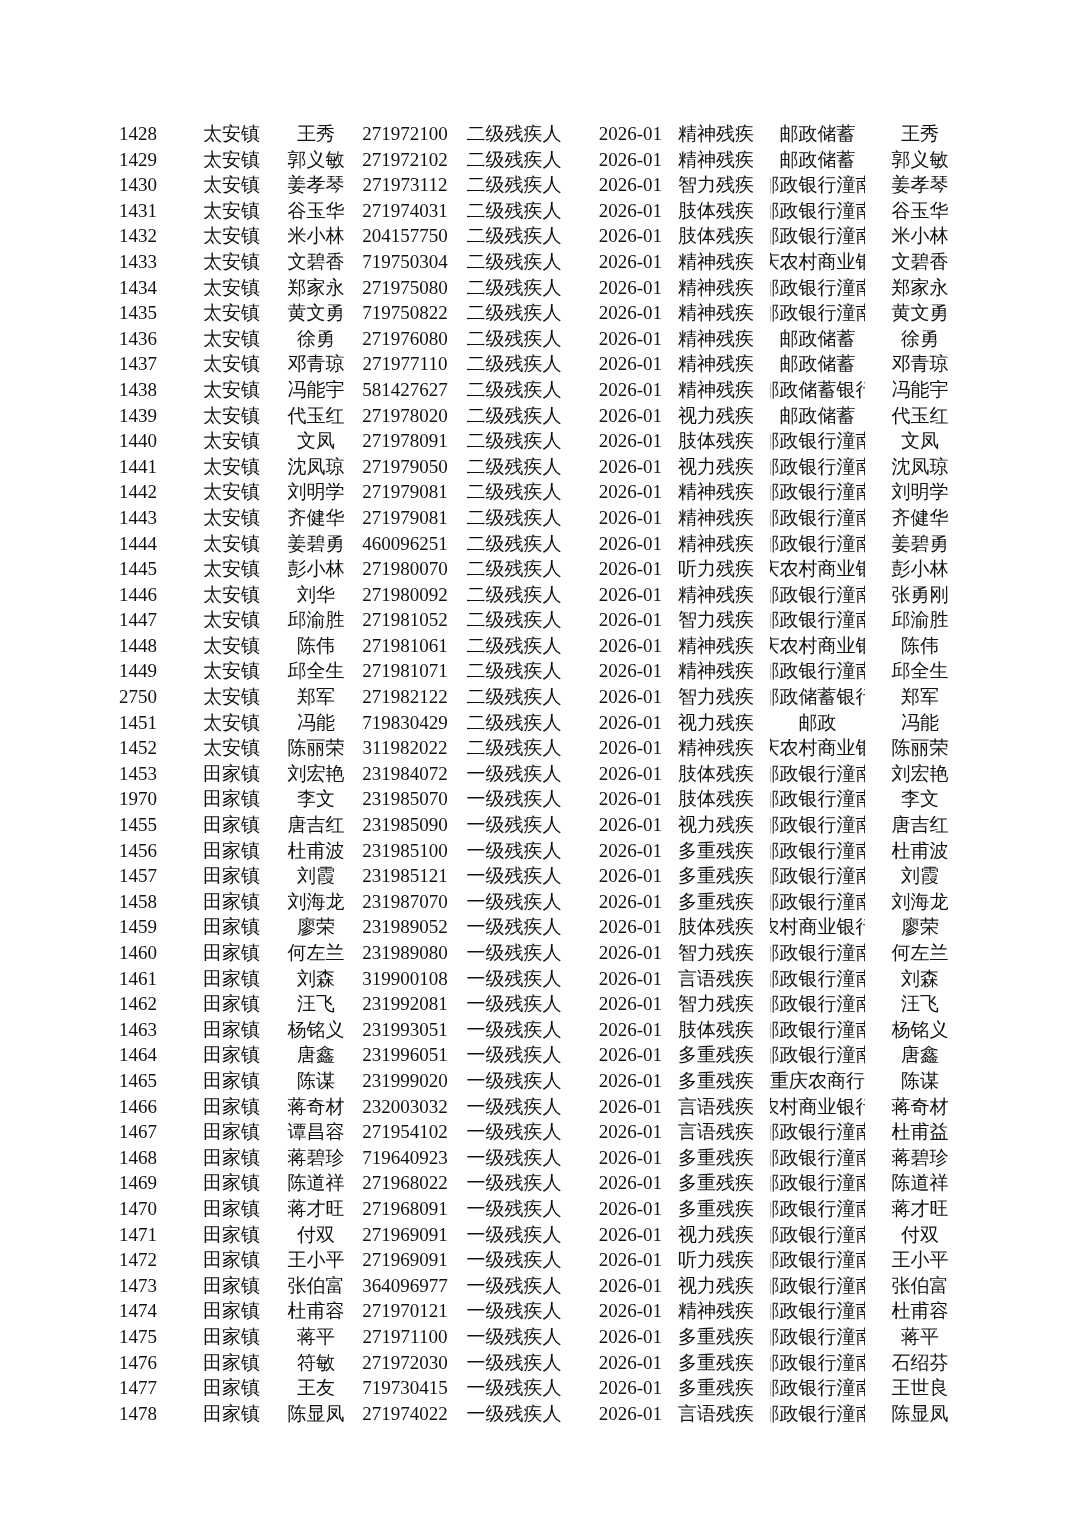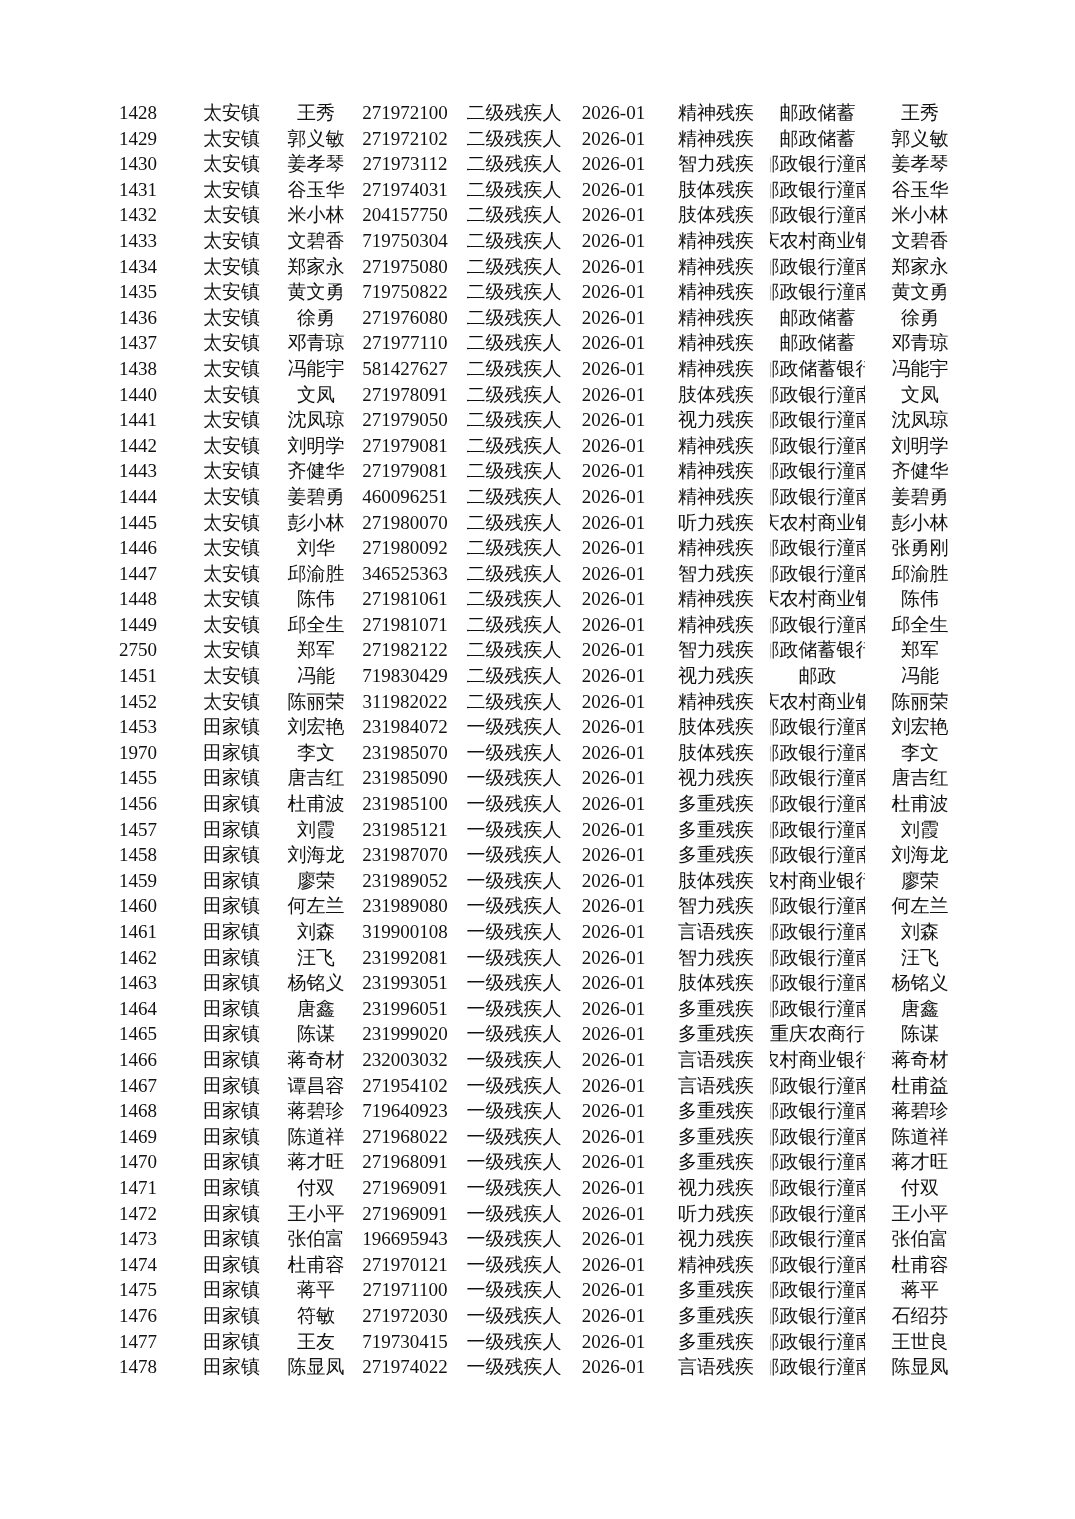--- a/index.html
+++ b/index.html
@@ -11,21 +11,21 @@
     width: 1075px;
     height: 1519px;
     position: relative;
     overflow: hidden;
     font-family: "Liberation Serif", "DejaVu Serif", serif;
     color: #111111;
   }
   .sheet {
     position: absolute;
     left: 100px;
-    top: 100px;
+    top: 121px;
   }
   table.records {
     border-collapse: collapse;
     table-layout: fixed;
     width: 875px;
   }
   col.c-num   { width: 76px; }
   col.c-town  { width: 111px; }
   col.c-name  { width: 58px; }
   col.c-id    { width: 120px; }
@@ -36,21 +36,21 @@
   col.c-name2 { width: 110px; }
   td {
     height: 25.6px;
     padding: 0;
     font-size: 19px;
     line-height: 25.6px;
     text-align: center;
     white-space: nowrap;
     vertical-align: middle;
   }
-  td.a-left { text-align: center; padding-left: 2px; }
+  td.a-left { text-align: right; padding-left: 2px; }
   
   td .clip {
     display: flex;
     justify-content: center;
     overflow: hidden;
     width: 100%;
   }
   td .clip > span {
     flex: 0 0 auto;
     white-space: nowrap;
@@ -276,20 +276,39 @@
           <td class="a-left">2026-01</td>
           <td>精神残疾</td>
           <td>
             <div class="clip">
               <span>邮政储蓄银行</span>
             </div>
           </td>
           <td>冯能宇</td>
         </tr>
         <tr>
+          <td>1439</td>
+          <td>太安镇</td>
+          <td>代玉红</td>
+          <td>
+            <div class="clip">
+              <span>271978020</span>
+            </div>
+          </td>
+          <td>二级残疾人</td>
+          <td class="a-left">2026-01</td>
+          <td>视力残疾</td>
+          <td>
+            <div class="clip">
+              <span>邮政储蓄</span>
+            </div>
+          </td>
+          <td>代玉红</td>
+        </tr>
+        <tr>
           <td>1440</td>
           <td>太安镇</td>
           <td>文凤</td>
           <td>
             <div class="clip">
               <span>271978091</span>
             </div>
           </td>
           <td>二级残疾人</td>
           <td class="a-left">2026-01</td>
@@ -414,21 +433,21 @@
             </div>
           </td>
           <td>张勇刚</td>
         </tr>
         <tr>
           <td>1447</td>
           <td>太安镇</td>
           <td>邱渝胜</td>
           <td>
             <div class="clip">
-              <span>346525363</span>
+              <span>271981052</span>
             </div>
           </td>
           <td>二级残疾人</td>
           <td class="a-left">2026-01</td>
           <td>智力残疾</td>
           <td>
             <div class="clip">
               <span>邮政银行潼南</span>
             </div>
           </td>
@@ -908,21 +927,21 @@
             </div>
           </td>
           <td>王小平</td>
         </tr>
         <tr>
           <td>1473</td>
           <td>田家镇</td>
           <td>张伯富</td>
           <td>
             <div class="clip">
-              <span>196695943</span>
+              <span>364096977</span>
             </div>
           </td>
           <td>一级残疾人</td>
           <td class="a-left">2026-01</td>
           <td>视力残疾</td>
           <td>
             <div class="clip">
               <span>邮政银行潼南</span>
             </div>
           </td>

